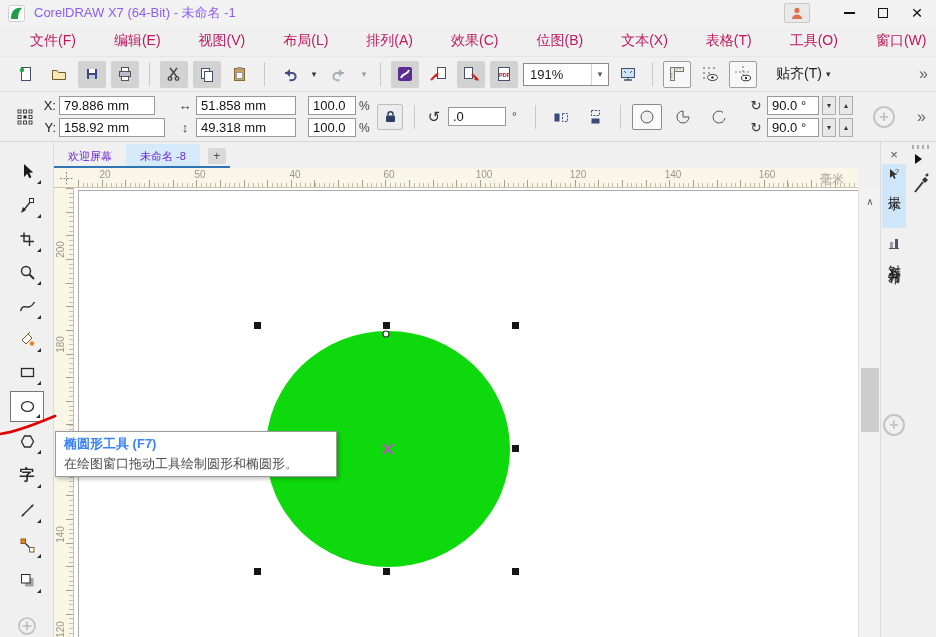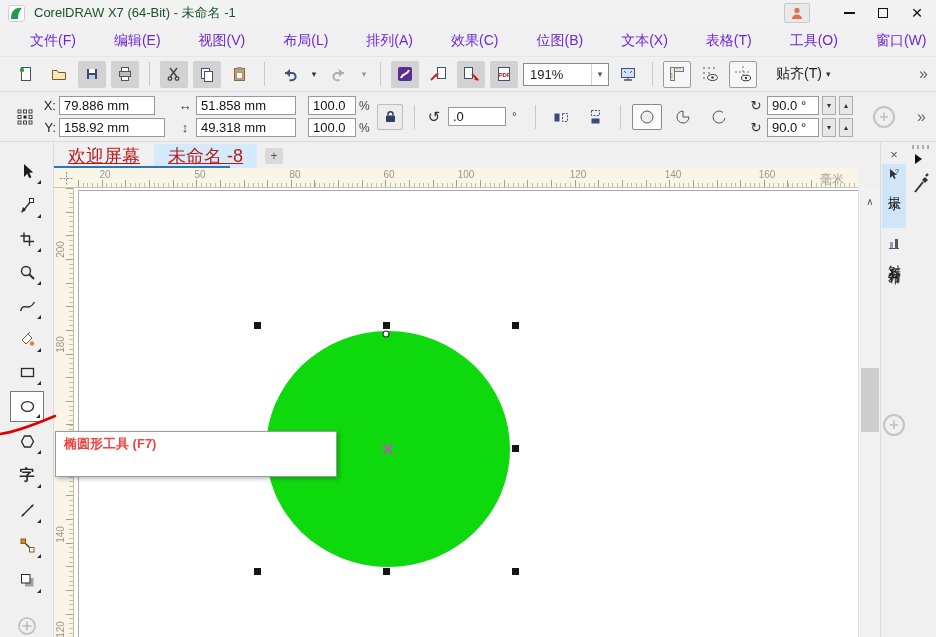--- a/index.html
+++ b/index.html
@@ -3,30 +3,30 @@
 <meta charset="utf-8">
 <style>
   html,body{margin:0;padding:0;background:#444;}
   #app{position:relative;width:936px;height:637px;background:#f0f0f0;overflow:hidden;
        font-family:"Liberation Sans","DejaVu Sans",sans-serif;color:#1a1a1a;font-size:13px;}
   #app *{box-sizing:border-box;}
   .abs{position:absolute;}
   
   .titlebar{left:0;top:0;width:936px;height:26px;display:flex;align-items:center;background:#f2f2f2;}
   .applogo{width:17px;height:17px;margin:0 9px 0 8px;border-radius:3px;background:#fff;border:1px solid #cfcfcf;display:flex;align-items:center;justify-content:center;}
-  .title-text{font-size:13px;color:#14532d;}
+  .title-text{font-size:13px;color:#8b5cf6;}
   .tb-right{margin-left:auto;display:flex;align-items:center;height:100%;}
   .useric{width:26px;height:20px;border:1px solid #c9c9c9;background:#e9e9e9;border-radius:2px;display:flex;align-items:center;justify-content:center;margin-right:22px;}
   .winbtn{width:34px;height:100%;display:flex;align-items:center;justify-content:center;font-size:15px;color:#111;}
   .winbtn .bar{width:11px;height:2px;background:#111;}
   .winbtn .box{width:10px;height:10px;border:1.5px solid #111;}
   .winbtn.close{font-size:19px;margin-right:2px;}
   
   .menubar{left:0;top:26px;width:936px;height:30px;display:flex;align-items:center;padding-left:30px;gap:38px;background:#f0f0f0;}
-  .menu-item{font-size:14px;color:#6d28d9;white-space:nowrap;}
+  .menu-item{font-size:14px;color:#be185d;white-space:nowrap;}
   
   .toolbar{left:0;top:56px;width:936px;height:36px;display:flex;align-items:center;padding-left:12px;gap:5px;border-top:1px solid #e6e6e6;border-bottom:1px solid #dcdcdc;background:#f0f0f0;}
   .tbtn{width:28px;height:27px;display:flex;align-items:center;justify-content:center;border-radius:2px;flex:none;}
   .tbtn.shaded{background:#d2d2d2;}
   .tbtn.boxed{border:1px solid #9c9c9c;background:#f7f7f7;}
   .caret{width:12px;height:27px;display:flex;align-items:center;justify-content:center;font-size:9px;color:#333;flex:none;}
   .caret.dim{color:#9a9a9a;}
   .vsep{width:1px;height:24px;background:#c9c9c9;margin:0 5px;flex:none;}
   .combo{width:86px;height:23px;border:1px solid #8a8a8a;background:#fff;display:flex;align-items:center;flex:none;}
   .combo .val{flex:1;padding-left:6px;font-size:13px;}
@@ -43,21 +43,21 @@
   .unit{font-size:12px;color:#444;width:12px;}
   .pbic{font-size:13px;color:#333;width:16px;text-align:center;}
   .pb-btn{width:26px;height:26px;border:1px solid #bdbdbd;background:#ececec;border-radius:2px;display:flex;align-items:center;justify-content:center;flex:none;}
   .mode{width:30px;height:26px;display:flex;align-items:center;justify-content:center;border-radius:2px;flex:none;}
   .mode.active{border:1px solid #8a8a8a;background:#fbfbfb;}
   .spin{width:14px;height:19px;border:1px solid #adadad;background:#e8e8e8;display:flex;align-items:center;justify-content:center;font-size:8px;color:#333;}
   .pluscircle{width:22px;height:22px;border:2px solid #c4c4c4;border-radius:50%;color:#c4c4c4;display:flex;align-items:center;justify-content:center;font-size:16px;font-weight:bold;}
   .propbar .endmore{margin-left:auto;margin-right:10px;}
   
   .tabbar{left:54px;top:142px;width:826px;height:26px;background:#f0f0f0;display:flex;align-items:flex-end;}
-  .doc-tab{height:24px;display:flex;align-items:center;padding:0 14px;font-size:18px;color:#b91c1c;text-decoration:underline;}
+  .doc-tab{height:24px;display:flex;align-items:center;padding:0 14px;font-size:11px;color:#6d28d9;}
   .doc-tab.active{background:#d5eafb;}
   .tab-add{width:18px;height:16px;background:#d9d9d9;border-radius:2px;display:flex;align-items:center;justify-content:center;font-size:12px;color:#555;margin:0 0 4px 8px;}
   .tab-underline{position:absolute;left:0;bottom:0;width:176px;height:2px;background:#2f74b5;}
   
   .toolbox{left:0;top:142px;width:54px;height:495px;background:#f0f0f0;border-right:1px solid #dadada;}
   .tool{position:absolute;left:10px;width:34px;height:31px;display:flex;align-items:center;justify-content:center;}
   .tool::after{content:"";position:absolute;right:3px;bottom:3px;border-left:4px solid transparent;border-bottom:4px solid #2b2b2b;}
   .tool.active{border:1px solid #777;background:#fdfdfd;}
   .tool.noflag::after{display:none;}
   .textglyph{font-size:15px;font-weight:bold;color:#2a2a2a;}
@@ -96,21 +96,21 @@
   .pal-flyout{position:absolute;top:12px;left:9px;width:0;height:0;border-top:5px solid transparent;border-bottom:5px solid transparent;border-left:7px solid #111;}
   .pal-dropper{position:absolute;top:28px;left:6px;}
   .swcol{position:absolute;top:58px;left:3px;width:24px;}
   .swatch{width:24px;height:22px;box-shadow:inset 0 0 0 1px rgba(0,0,0,.38);}
   .swatch.no-color{background:
     linear-gradient(45deg,transparent 44%,#333 44% 56%,transparent 56%),
     linear-gradient(-45deg,transparent 44%,#333 44% 56%,transparent 56%),#fff;}
   
   .tooltip{left:55px;top:431px;width:282px;height:46px;background:#fff;border:1px solid #9b9b9b;
     box-shadow:2px 2px 4px rgba(0,0,0,.25);padding:3px 8px;z-index:60;}
-  .tooltip .tt-title{font-size:13px;font-weight:bold;color:#ef4444;}
+  .tooltip .tt-title{font-size:13px;font-weight:bold;color:#3b82f6;}
   .tooltip .tt-desc{font-size:13px;color:#4d4d4d;margin-top:2px;}
   .annot{left:0;top:405px;z-index:70;pointer-events:none;}
   svg{display:block;}
 </style>
 </head>
 <body>
 
 <div id="app">
 
   <div class="abs titlebar">
@@ -485,23 +485,23 @@
   </div>
 
   <div class="abs hruler">
     <svg class="abs" style="left:6px;top:4px;" width="13" height="13" viewBox="0 0 13 13">
         <line x1="6.5" y1="0" x2="6.5" y2="13" stroke="#888" stroke-dasharray="2,1.5"></line>
         <line x1="0" y1="6.5" x2="13" y2="6.5" stroke="#888" stroke-dasharray="2,1.5"></line>
       </svg>
     <span class="ticks"></span>
     <span class="hlbl" style="left:51px;">20</span>
     <span class="hlbl" style="left:146px;">50</span>
-    <span class="hlbl" style="left:241px;">80</span>
+    <span class="hlbl" style="left:241px;">40</span>
     <span class="hlbl" style="left:335px;">60</span>
-    <span class="hlbl" style="left:412px;">100</span>
+    <span class="hlbl" style="left:430px;">100</span>
     <span class="hlbl" style="left:524px;">120</span>
     <span class="hlbl" style="left:619px;">140</span>
     <span class="hlbl" style="left:713px;">160</span>
     <span class="runit">毫米</span>
   </div>
 
   <div class="abs vruler">
     <span class="ticks"></span>
     <span class="vlbl" style="top:56px;">200</span>
     <span class="vlbl" style="top:151px;">180</span>
@@ -583,19 +583,20 @@
       <span class="swatch" style="background: rgb(232, 17, 35);"></span>
       <span class="swatch" style="background: rgb(255, 0, 255);"></span>
       <span class="swatch" style="background: rgb(128, 0, 204);"></span>
       <span class="swatch" style="background: rgb(240, 125, 10);"></span>
       <span class="swatch" style="background: rgb(244, 166, 200);"></span>
     </span>
   </div>
 
   <div class="abs tooltip">
     <div class="tt-title">椭圆形工具 (F7)</div>
+    <div class="tt-desc">在绘图窗口拖动工具绘制圆形和椭圆形。</div>
   </div>
 
   <svg class="abs annot" width="70" height="40" viewBox="0 0 70 40">
     <path d="M0,29 C16,27 36,19 55,11" fill="none" stroke-width="2.6" stroke-linecap="round" stroke="#e00000"></path>
   </svg>
 
 </div>
 
 </body></html>

